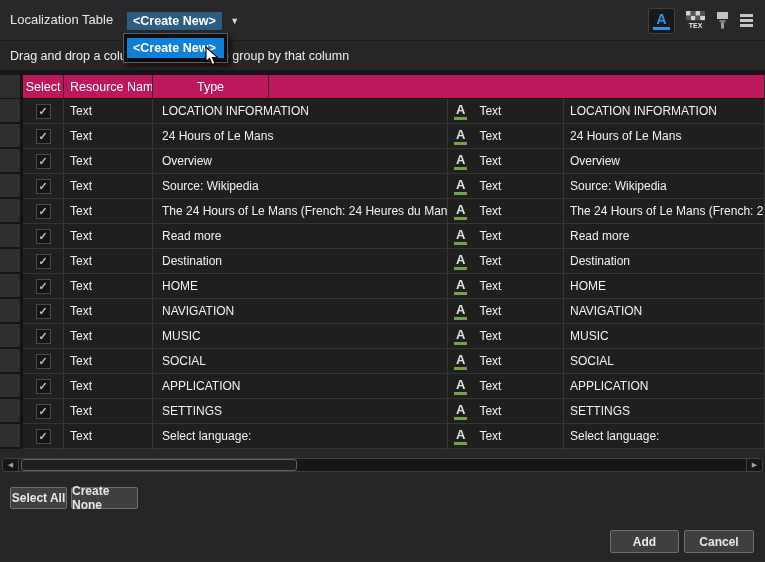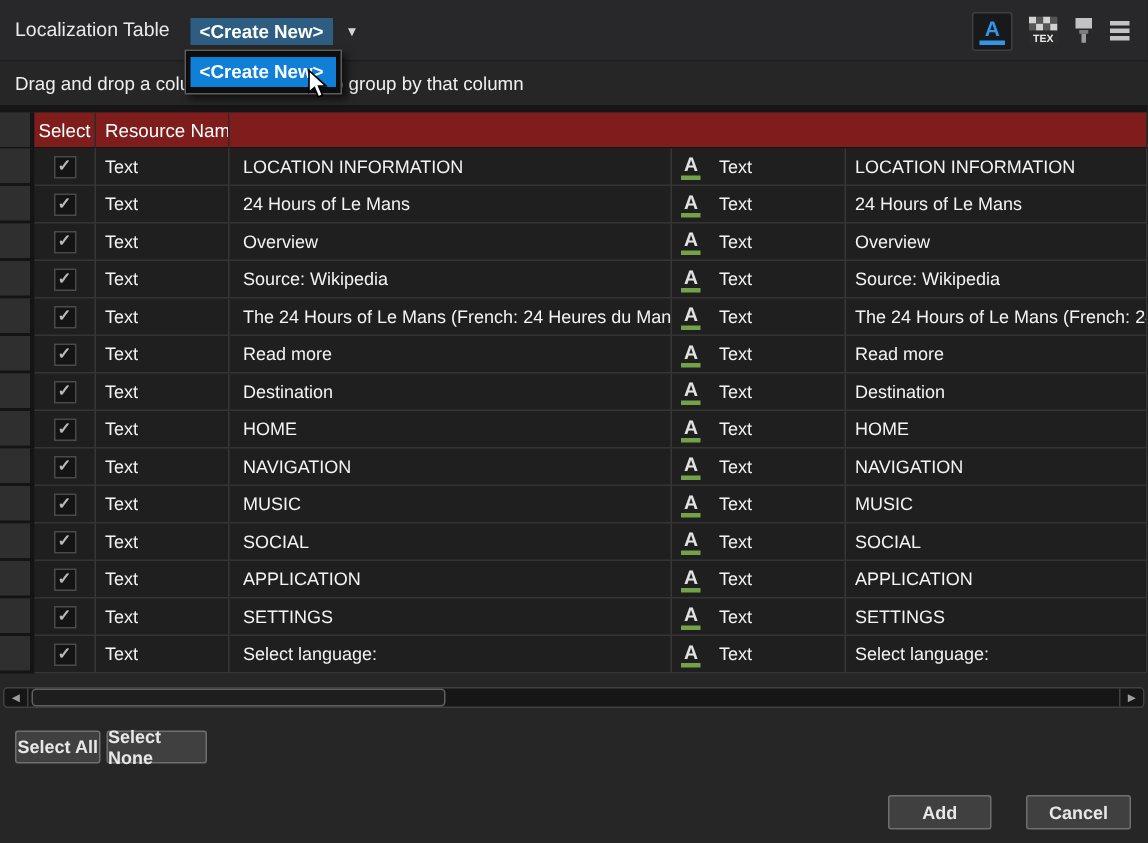--- a/index.html
+++ b/index.html
@@ -43,21 +43,21 @@
   .drow { height:25px; background:#1f1f1f; }
   .cell { overflow:hidden; white-space:nowrap; display:flex; align-items:center; }
   
   .c-ind { width:23px; border-right:3px solid #141414; background:#2f2f2f; }
   .c-sel { width:41px; justify-content:center; }
   .c-prop { width:89px; padding-left:6px; }
   .c-res { width:295px; padding-left:9px; }
   .c-type { width:116px; padding-left:6px; }
   .c-val { flex:1; padding-left:6px; }
   
-  .hrow .cell { background:#7f1d1d; color:#ffffff; font-size:12.5px; border-right:1px solid #2b2b2b; border-bottom:1px solid #141414; }
+  .hrow .cell { background:#be185d; color:#ffffff; font-size:12.5px; border-right:1px solid #2b2b2b; border-bottom:1px solid #141414; }
   .hrow .c-ind { background:#2f2f2f; border-right:3px solid #141414; }
   .hrow .c-sel, .hrow .c-res, .hrow .c-type { justify-content:center; padding-left:0; }
   
   .drow .cell { border-right:1px solid #363636; border-bottom:1px solid #343434; color:#f3f3f3; }
   .drow .c-ind { background:#2f2f2f; border-right:3px solid #141414; border-bottom:2px solid #141414; }
   .checkbox { width:15px; height:15px; background:#141414; border:1px solid #4a4a4a; display:flex; align-items:center; justify-content:center; }
   .checkmark { color:#b9b9b9; font-size:11px; font-weight:bold; line-height:11px; }
   .type-a { font-weight:bold; font-size:13px; line-height:13px; color:#e2e2e2; border-bottom:3px solid #74a24a; padding:0 2px 1px 2px; margin-right:12px; }
 
   
@@ -65,21 +65,21 @@
   .hs-arrow { position:absolute; top:0; width:16px; height:12px; display:flex; align-items:center; justify-content:center; color:#9d9d9d; font-size:7px; }
   .hs-left { left:0; border-right:1px solid #404040; }
   .hs-right { right:0; border-left:1px solid #404040; }
   .hs-thumb { position:absolute; left:18px; top:0; width:276px; height:12px; background:#1e1e1e; border:1px solid #606060; border-radius:3px; }
 
   
   .btn { position:absolute; background:#404040; border:1px solid #6f6f6f; border-radius:2px; color:#e8e8e8;
          font-size:12px; font-weight:600; font-family:"Liberation Sans",sans-serif; display:flex; align-items:center; justify-content:center; cursor:default; }
   .btn-select-all  { left:10px; top:487px; width:57px; height:22px; }
   .btn-select-none { left:71px; top:487px; width:67px; height:22px; }
-  .btn-add    { left:592px; top:530px; width:69px; height:23px; }
+  .btn-add    { left:610px; top:530px; width:69px; height:23px; }
   .btn-cancel { left:684px; top:530px; width:70px; height:23px; }
 </style>
 </head>
 <body>
 
 <div class="toolbar">
   <span class="toolbar-label">Localization Table</span>
 
   <div class="combo">
     <span class="combo-value">&lt;Create New&gt;</span>
@@ -124,20 +124,21 @@
 
 <div class="group-panel">
   <span class="group-panel-text">Drag and drop a column header here to group by that column</span>
 </div>
 
 <div class="grid">
   <div class="grid-row hrow">
     <div class="cell c-ind"></div>
     <div class="cell c-sel">Select</div>
     <div class="cell c-prop">Resource Name</div>
+    <div class="cell c-type">Type</div>
     <div class="cell c-val"></div>
   </div>
   <div>
   <div class="grid-row drow">
     <div class="cell c-ind"></div>
     <div class="cell c-sel">
       <span class="checkbox">
             <span class="checkmark">✓</span>
           </span>
     </div>
@@ -360,21 +361,21 @@
 </div>
 </div>
 
 <div class="hscroll">
   <div class="hs-arrow hs-left">◀</div>
   <div class="hs-thumb"></div>
   <div class="hs-arrow hs-right">▶</div>
 </div>
 
 <div class="btn btn-select-all">Select All</div>
-<div class="btn btn-select-none">Select None</div>
+<div class="btn btn-select-none">Create None</div>
 <div class="btn btn-add">Add</div>
 <div class="btn btn-cancel">Cancel</div>
 
 <div class="popup">
   <div class="popup-item">&lt;Create New&gt;</div>
 </div>
 <svg class="cursor" width="14" height="20" viewBox="0 0 14 20">
   <polygon points="1,1 1,15.5 4.6,12.4 7.2,18.6 10,17.4 7.4,11.4 12.2,11.2" fill="#ffffff" stroke="#000000" stroke-width="1.1"></polygon>
 </svg>
 

